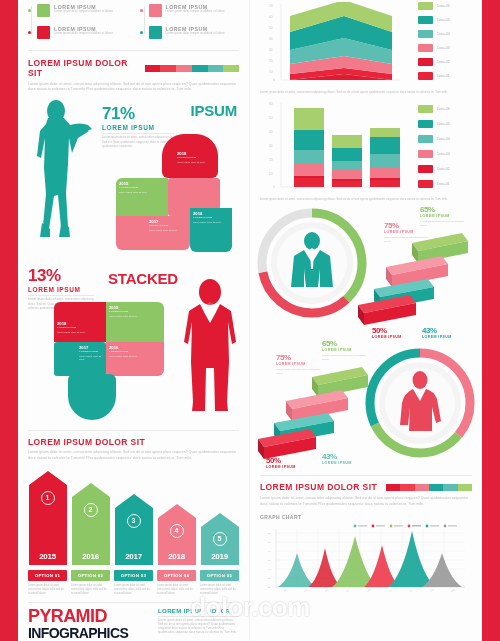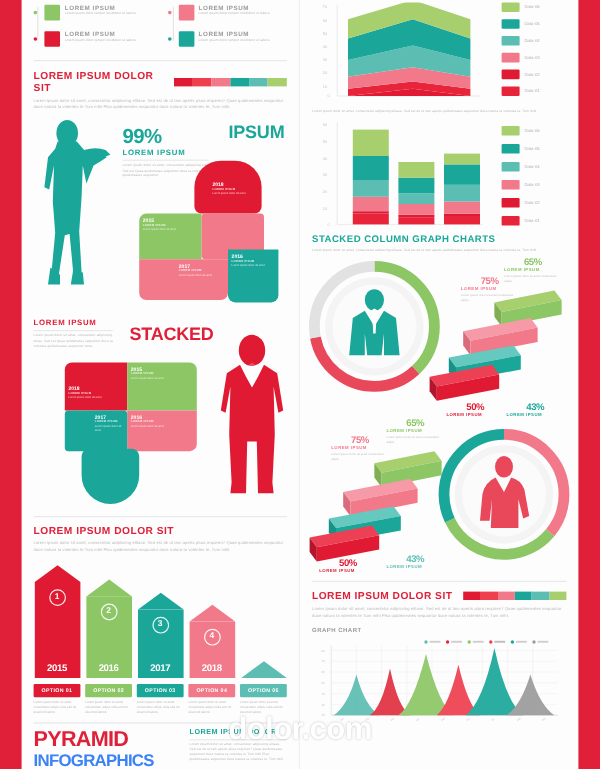--- a/index.html
+++ b/index.html
@@ -91,21 +91,21 @@
   .pyr-title { font-size: 18px; font-weight: bold; letter-spacing: -.6px; line-height: 17px; }
 
   
   .chart-box { position: relative; }
   .chart-legend { display: flex; flex-direction: column; gap: 5.5px; }
   .cl-item { display: flex; align-items: center; gap: 4px; }
   .cl-sq { width: 15px; height: 8px; border-radius: 1px; }
   .cl-tx { font-size: 3.6px; color: #b0b0b0; }
 
   
-  .pctblk .p { font-size: 8px; font-weight: bold; letter-spacing: -.4px; text-align: center; }
+  .pctblk .p { font-size: 8px; font-weight: bold; letter-spacing: -.4px; }
   .pctblk .s { font-size: 3.6px; font-weight: bold; letter-spacing: .4px; }
   .pctblk .b { font-size: 2.5px; line-height: 3.6px; color: #c3c3c3; margin-top: 1.5px; }
 
   .watermark {
     position: absolute; left: 0; right: 0; bottom: 18px;
     text-align: center; font-size: 26px; font-weight: bold;
     color: #ffffff; letter-spacing: -.5px; z-index: 40;
     text-shadow: 0 0 2px rgba(0,0,0,.25);
   }
 </style>
@@ -178,21 +178,21 @@
         <g fill="#1aa79a">
           <ellipse cx="30" cy="13" rx="9" ry="11"></ellipse>
           <path d="M22 20 L20 26 L14 33 L11 58 L15 60 L19 40 L18 70 L20 96 L17 128 L23 131 L28 98 L32 97 L35 129 L42 129 L40 95 L42 66 L43 40 L46 55 L52 40 Q57 37 63 33 L58 29 Q50 32 45 28 L38 20 Z"></path>
           <path d="M44 27 Q54 24 62 27 L66 31 L60 33 Q52 31 45 32 Z"></path>
           <path d="M16 125 L24 131 L24 139 L14 139 Z"></path>
           <path d="M35 127 L43 129 L44 139 L33 139 Z"></path>
         </g>
       </svg>
 
       <div style="position:absolute;left:74px;top:6px;width:72px">
-        <div class="big-pct h-teal">99%</div>
+        <div class="big-pct h-teal">71%</div>
         <div class="pct-sub h-teal">LOREM IPSUM</div>
         <div class="rule" style="margin:2px 0"></div>
         <p class="lorem tiny">Lorem ipsum dolor sit amet, consectetur adipiscing elit. Sed est Quae quidemates sequuntur duce ta volentes quidemeates sequuntur.</p>
       </div>
       <div class="word h-teal" style="position:absolute;right:2px;top:4px">IPSUM</div>
 
       <div class="thumb" style="position:absolute;left:88px;top:36px;width:124px;height:118px">
 
         <div style="position:absolute;left:46px;top:0;width:56px;height:44px;background:#e01a32;border-radius:22px 22px 6px 6px;"></div>
         <div class="seg" style="left:58px;top:14px;width:46px;">
@@ -215,20 +215,21 @@
         <div class="seg" style="left:74px;top:74px;width:42px;height:44px;background:#1aa79a;border-radius:0 0 6px 6px">
           <div class="yr">2016</div>
           <div class="cap">LOREM IPSUM</div>
           <div class="bd">Lorem ipsum dolor sit amet</div>
         </div>
       </div>
     </div>
 
     <div class="ld-wrap" style="margin-top:8px;height:160px">
       <div style="position:absolute;left:0;top:0;width:66px">
+        <div class="big-pct h-red">13%</div>
         <div class="pct-sub h-red">LOREM IPSUM</div>
         <div class="rule" style="margin:2px 0"></div>
         <p class="lorem tiny">Lorem ipsum dolor sit amet, consectetur adipiscing elitas. Sed est Quae quidemates sequuntur duce ta volentes quidemeates sequuntur duce.</p>
       </div>
       <div class="word h-red" style="position:absolute;left:80px;top:4px">STACKED</div>
 
       <svg width="62" height="136" viewBox="0 0 62 136" style="position:absolute;right:-2px;top:12px">
         <g fill="#e01a32">
           <ellipse cx="31" cy="14" rx="11" ry="13"></ellipse>
           <path d="M21 26 L10 33 L5 64 L9 66 L13 44 L12 84 L14 124 L13 133 L26 133 L27 90 L35 90 L36 133 L49 133 L48 124 L50 84 L49 44 L53 66 L57 64 L52 33 L41 26 L36 36 L31 45 L26 36 Z"></path>
@@ -299,20 +300,24 @@
           <div class="head" style="border-bottom:14px solid #f2798a"></div>
           <div class="body" style="height:47px;background:#f2798a">
             <div class="num" style="top:6px">4</div>
             <div class="yr">2018</div>
           </div>
         </div>
       </div>
       <div class="arrow-col">
         <div class="arrow">
           <div class="head" style="border-bottom:14px solid #5cbdb2"></div>
+          <div class="body" style="height:38px;background:#5cbdb2">
+            <div class="num" style="top:5px">5</div>
+            <div class="yr">2019</div>
+          </div>
         </div>
       </div>
     </div>
 
     <div class="opts">
       <div class="opt">
         <div class="tag" style="background:#e01a32">OPTION 01</div>
         <div class="bd">Lorem ipsum dolor sit amet consectetur adipis nulla sed do eiusmod labore</div>
       </div>
       <div class="opt">
@@ -331,21 +336,21 @@
         <div class="tag" style="background:#5cbdb2">OPTION 05</div>
         <div class="bd">Lorem ipsum dolor sit amet consectetur adipis nulla sed do eiusmod labore</div>
       </div>
     </div>
 
     <div class="rule" style="margin:6px 0 5px"></div>
 
     <div style="display:flex;gap:10px">
       <div style="width:120px">
         <div class="pyr-title h-red">PYRAMID</div>
-        <div class="pyr-title" style="color:#3b82f6;font-size:14px">INFOGRAPHICS</div>
+        <div class="pyr-title" style="color:#0f172a;font-size:14px">INFOGRAPHICS</div>
       </div>
       <div style="flex:1">
         <div class="h-title h-teal" style="font-size:6px">LOREM IPSUM DOLOR</div>
         <div class="rule" style="margin:2px 0"></div>
         <p class="lorem tiny">Lorem ipsum dolor sit amet, consectetur adipiscing elitase. Sed est de ut tam aperts plura requiren? Quae quidemeates sequuntur duce natura ta volentes te Tum mihi Plso quidemeates sequuntur duce natura ta volentes te, Tum mihi.</p>
       </div>
     </div>
 
   </div>
 
@@ -467,21 +472,20 @@
             <div class="cl-sq" style="background:#e01a32"></div>
             <span class="cl-tx">Data-02</span>
           </div>
         <div class="cl-item">
             <div class="cl-sq" style="background:#e8243b"></div>
             <span class="cl-tx">Data-01</span>
           </div>
       </div>
     </div>
 
-    <div class="h-title h-teal" style="font-size:8px">STACKED COLUMN GRAPH CHARTS</div>
     <p class="lorem tiny" style="margin-top:3px">Lorem ipsum dolor sit amet, consectetur adipiscing elitase. Sed est de ut tam aperts quidemeates sequuntur duce natura ta volentes te, Tum mihi.</p>
 
     
     <div style="position:relative;height:128px;margin-top:3px">
       <svg width="112" height="112" viewBox="0 0 112 112" style="position:absolute;left:-4px;top:2px">
         <circle cx="56" cy="56" r="50" fill="none" stroke="#8cc665" stroke-width="9" stroke-dasharray="119 195" transform="rotate(-90 56 56)"></circle>
         <circle cx="56" cy="56" r="50" fill="none" stroke="#e8485a" stroke-width="9" stroke-dasharray="107 207" stroke-dashoffset="-119" transform="rotate(-90 56 56)"></circle>
         <circle cx="56" cy="56" r="50" fill="none" stroke="#e2e2e2" stroke-width="9" stroke-dasharray="88 226" stroke-dashoffset="-226" transform="rotate(-90 56 56)"></circle>
         <circle cx="56" cy="56" r="41" fill="#f4f4f4"></circle>
         <circle cx="56" cy="56" r="35" fill="#fbfbfb"></circle>

